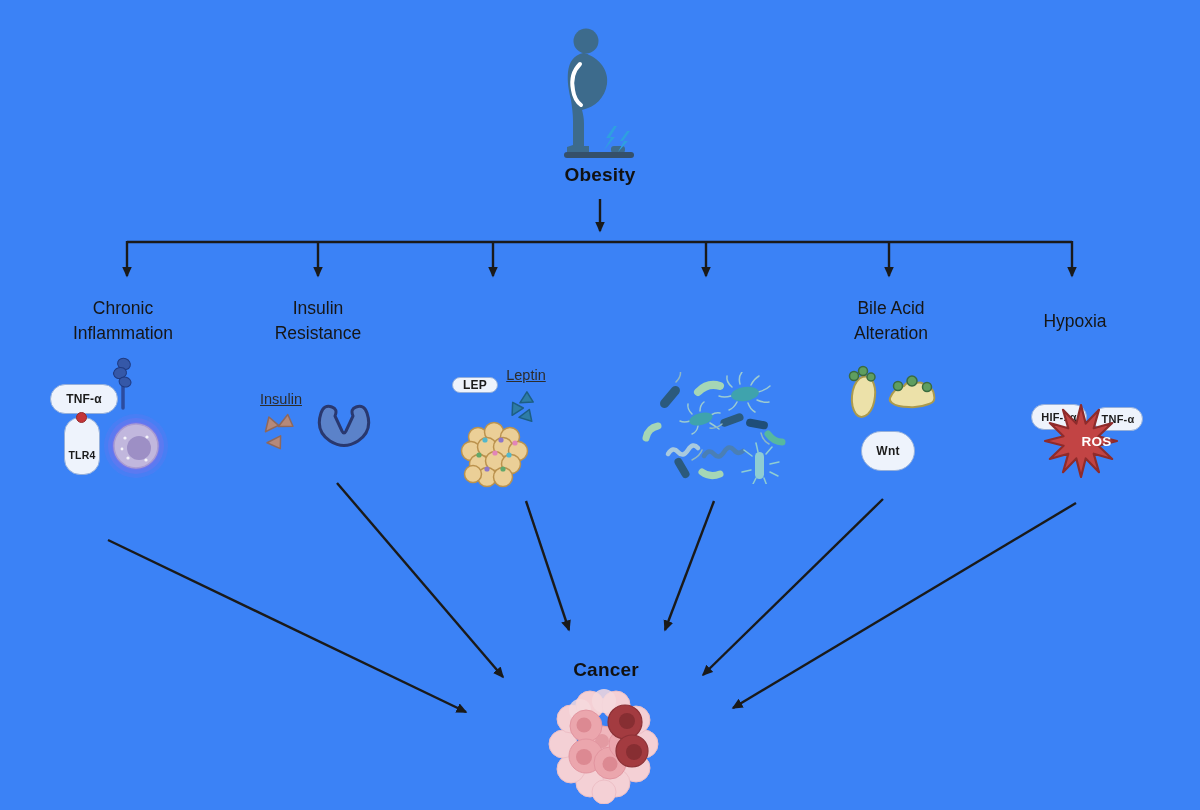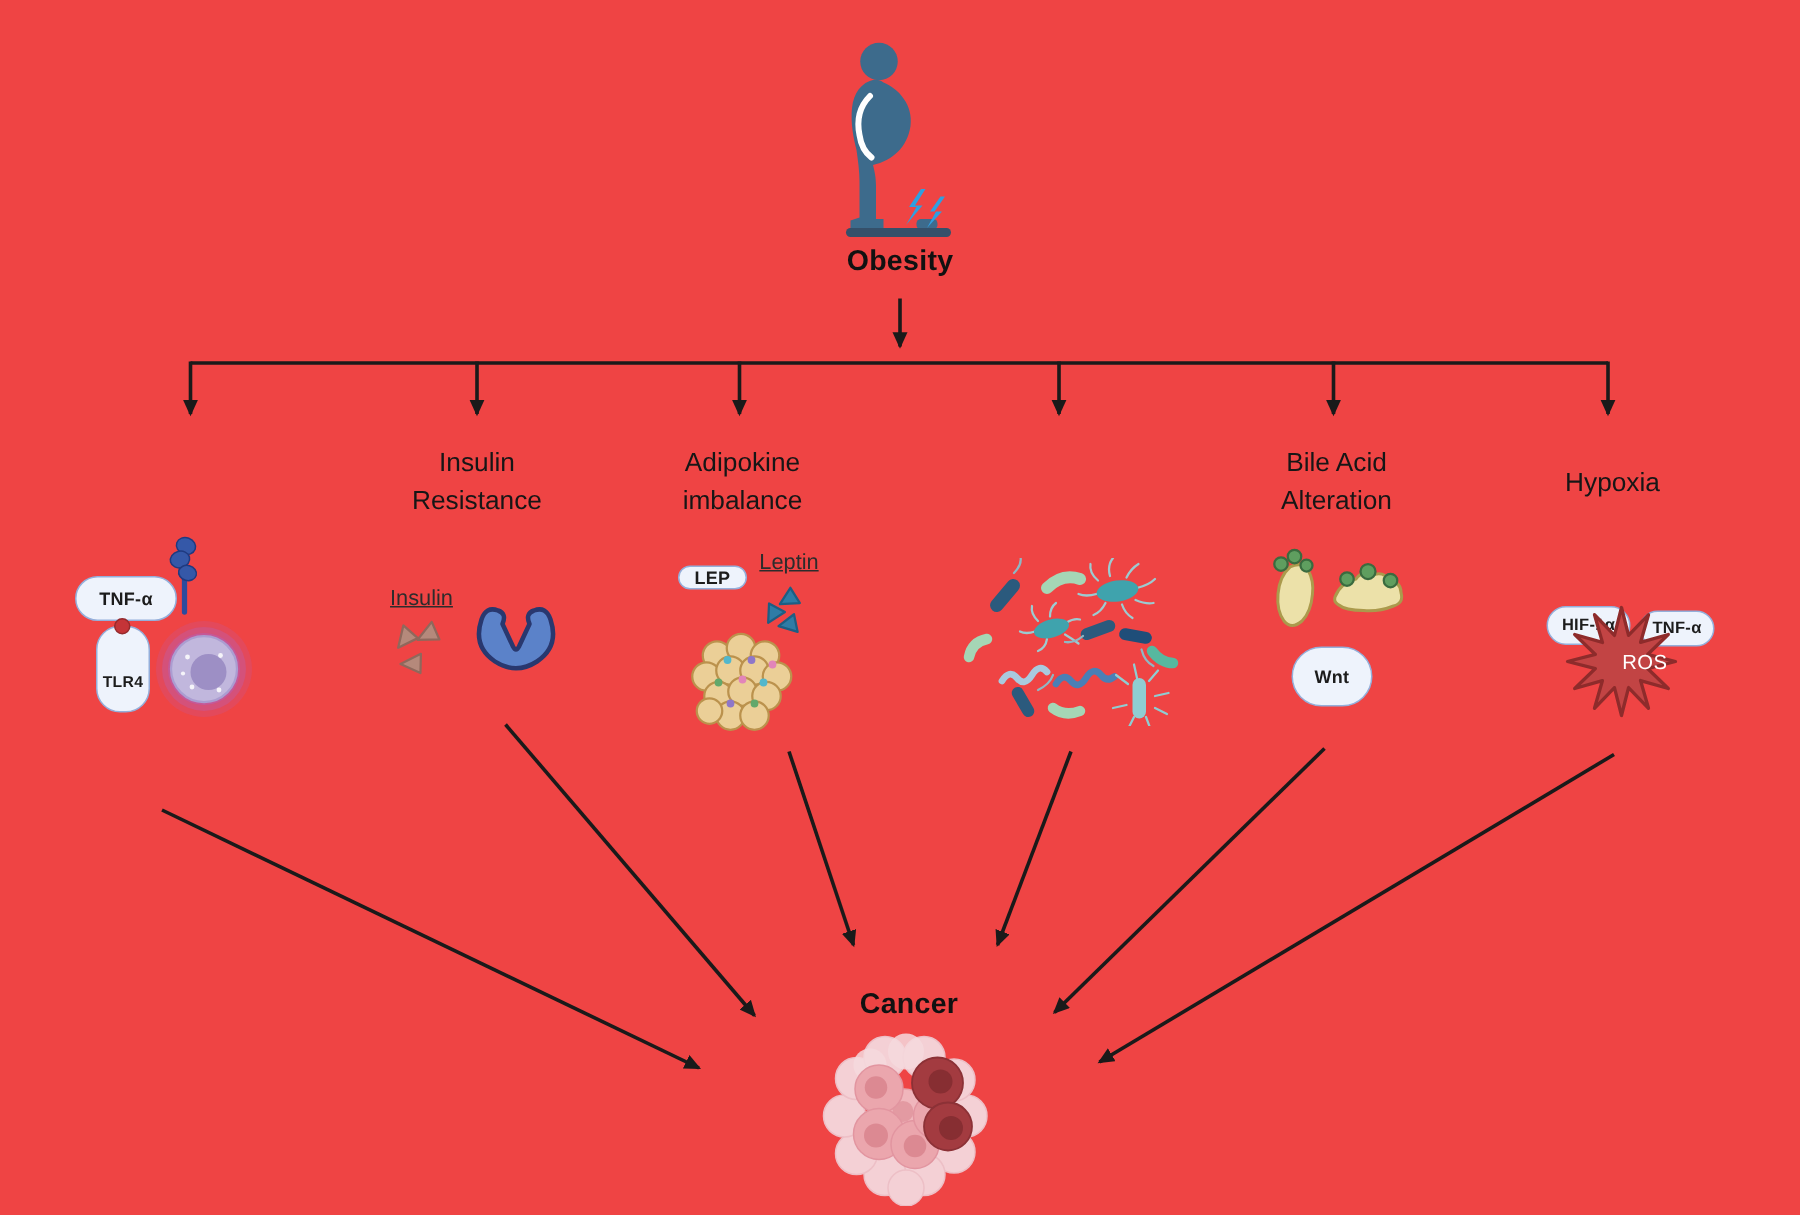--- a/index.html
+++ b/index.html
@@ -1,20 +1,20 @@
 <!DOCTYPE html>
 <html><head>
 <meta charset="utf-8">
 <style>
   * { margin: 0; padding: 0; box-sizing: border-box; }
   html,body { background:#ffffff; }
   #canvas {
     position: relative;
     width: 1200px; height: 810px;
-    background: #ef4444;
+    background: #3b82f6;
     font-family: "Liberation Sans", sans-serif;
     overflow: hidden;
   }
   .abs { position: absolute; }
   .node-title {
     font-weight: bold; font-size: 19px; color: #111;
     text-align: center; letter-spacing: .2px;
   }
   .mech-label {
     font-size: 17.5px; color: #161616; line-height: 1.42;
@@ -38,21 +38,21 @@
     flex-direction: column; justify-content: center;
     font-size: 10.5px;
   }
   .red-dot {
     position: absolute; width: 11px; height: 11px;
     background: #c43438; border: 1.5px solid #952a2d;
     border-radius: 50%;
   }
   .ros-wrap { display:flex; align-items:center; justify-content:center; }
   .ros-text {
-    position: absolute; color: #fff; font-weight: normal; font-size: 13.5px;
+    position: absolute; color: #fff; font-weight: bold; font-size: 13.5px;
     letter-spacing: .3px;
     padding-left: 31px;
   }
   svg { display: block; }
 </style>
 </head>
 <body>
 
 <div id="canvas">
 
@@ -86,24 +86,24 @@
     <path d="M37,42 C30,49 28,58 30,68 C31,75 34,80 38,83" stroke="#ffffff" stroke-width="4" fill="none" stroke-linecap="round"></path>
     <rect x="68" y="124" width="14" height="7" rx="3" fill="#3d6b8c"></rect>
     <rect x="21" y="130" width="70" height="6" rx="3" fill="#35506a"></rect>
     <g fill="#2f9fe0">
       <path d="M71,104 L63,116 L68,116 L61,128 L72,115 L67,115 L74,104 Z"></path>
       <path d="M84,109 L77,119 L81,119 L75,130 L85,119 L80,119 L87,109 Z"></path>
     </g>
   </svg>
   <div class="abs node-title" style="left:530px;top:164px;width:140px">Obesity</div>
 
+  <div class="abs mech-label" style="left:23px;top:292px;width:200px;height:58px">Chronic
+Inflammation</div>
   <div class="abs mech-label" style="left:218px;top:292px;width:200px;height:58px">Insulin
 Resistance</div>
-  <div class="abs mech-label" style="left:395px;top:292px;width:200px;height:58px">Adipokine
-imbalance</div>
   <div class="abs mech-label" style="left:791px;top:292px;width:200px;height:58px">Bile Acid
 Alteration</div>
   <div class="abs mech-label" style="left:975px;top:292px;width:200px;height:58px">Hypoxia</div>
 
   <div class="pill" style="left:50px;top:384px;width:68px;height:30px">TNF-α</div>
   <svg class="abs" style="left:109px;top:356px" width="28" height="54" viewBox="0 0 28 54">
     <line x1="14" y1="26" x2="14" y2="52" stroke="#2c4b9e" stroke-width="3.5" stroke-linecap="round"></line>
     <ellipse cx="15" cy="8" rx="6.5" ry="5.5" fill="#3558a8" stroke="#1f3a80" stroke-width="1" transform="rotate(20 15 8)"></ellipse>
     <ellipse cx="11" cy="17" rx="6.5" ry="5.5" fill="#3558a8" stroke="#1f3a80" stroke-width="1" transform="rotate(-15 11 17)"></ellipse>
     <ellipse cx="16" cy="26" rx="6" ry="5" fill="#3558a8" stroke="#1f3a80" stroke-width="1" transform="rotate(15 16 26)"></ellipse>

